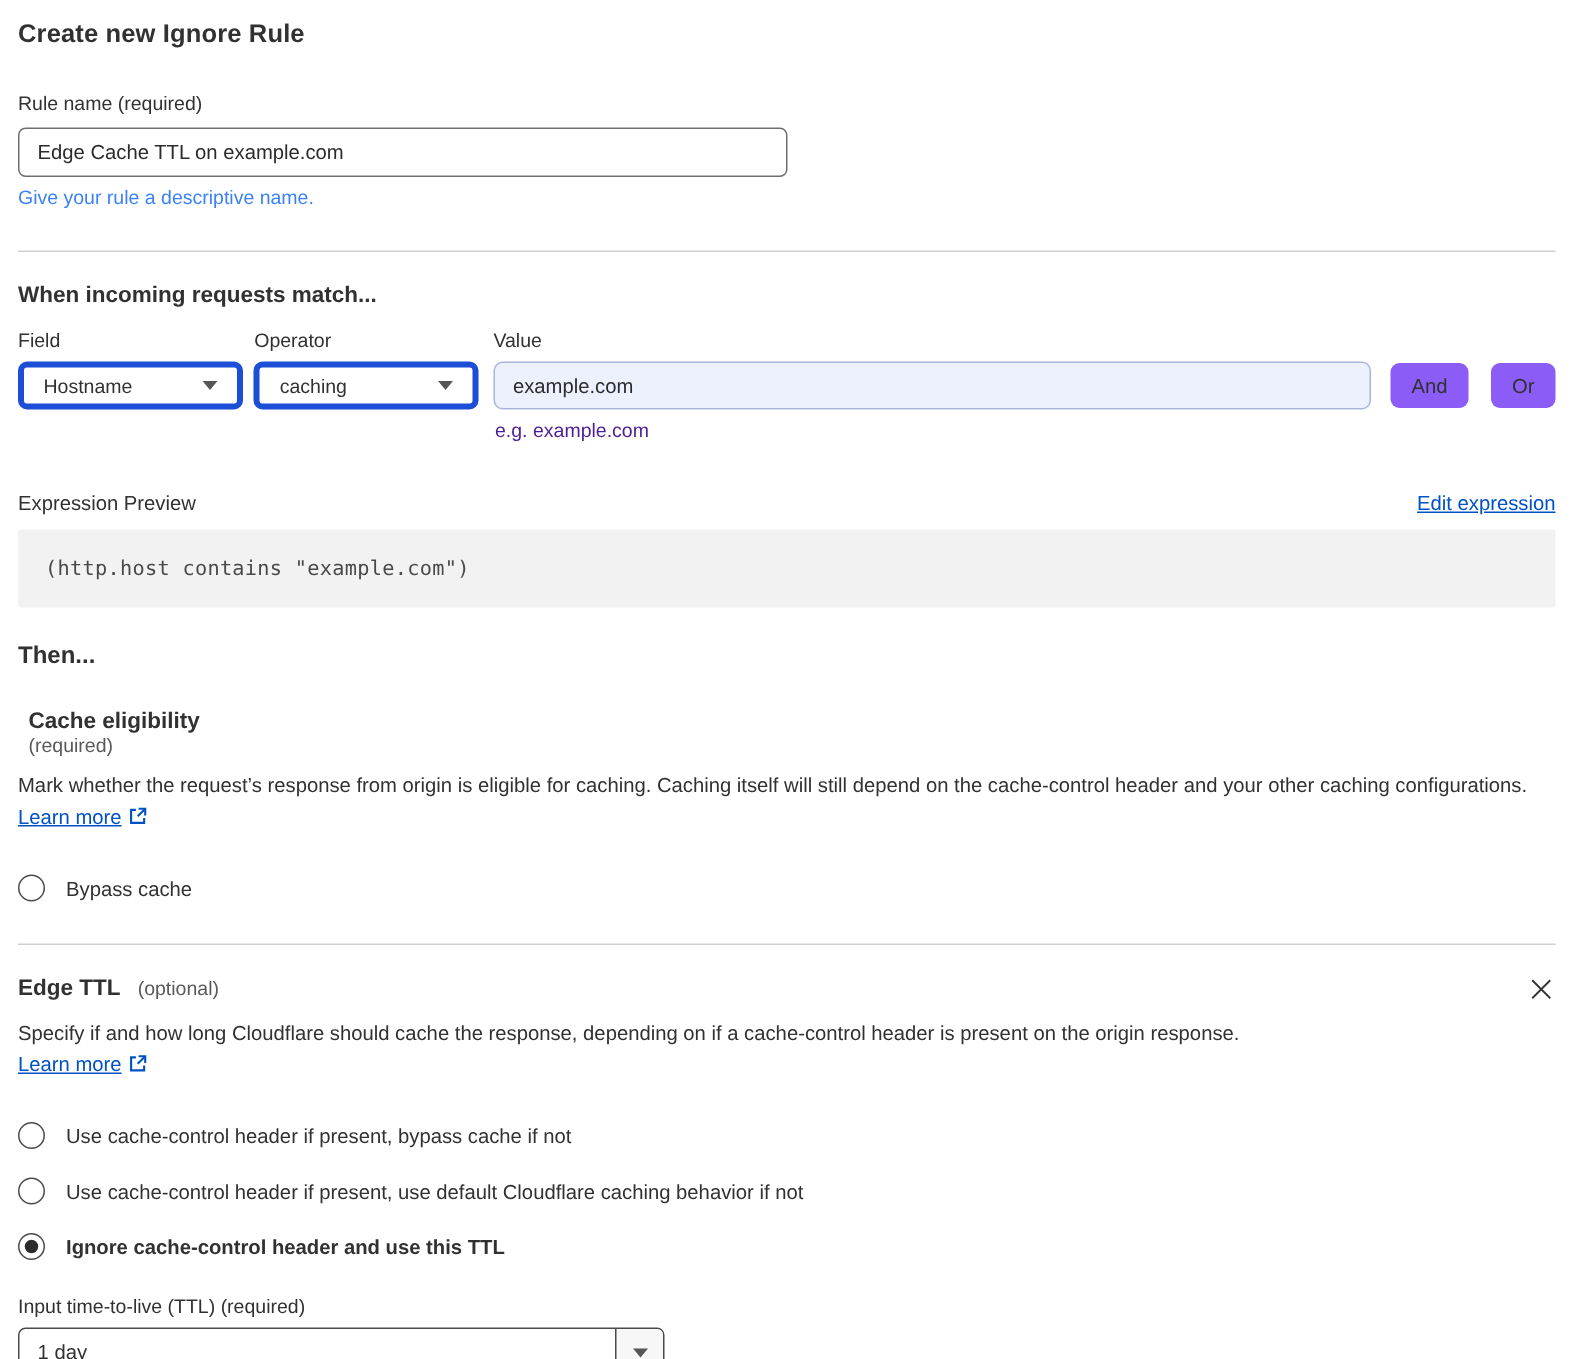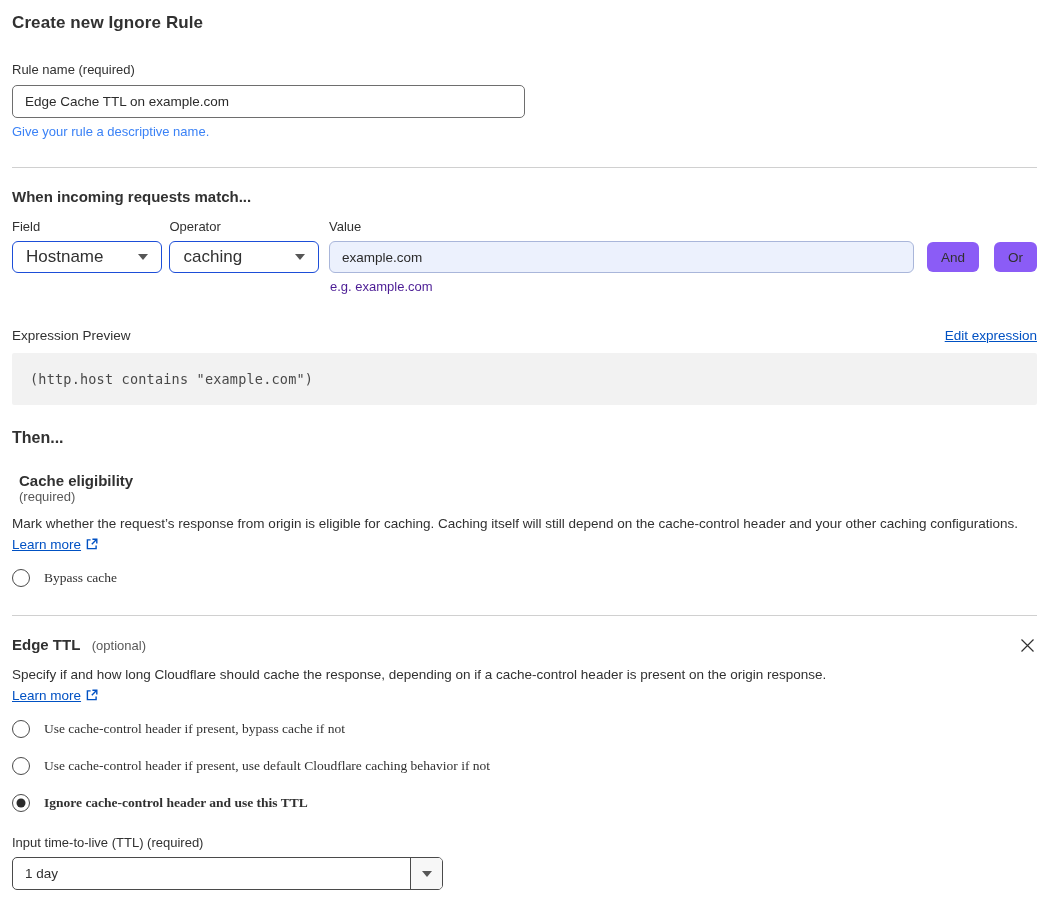--- a/index.html
+++ b/index.html
@@ -25,22 +25,22 @@
   .rule-name-input { width: 513px; margin-top: 7px; }
 
   .divider { border: none; border-top: 1px solid #d0d0d0; height: 0; margin-top: 28px; }
 
   h2.section-heading { font-size: 15px; font-weight: 700; margin-top: 20px; }
 
   .match-row { display: flex; align-items: flex-end; margin-top: 14px; }
   .match-col .field-label { margin-bottom: 7px; display: block; }
   .select-box {
     display: flex; align-items: center; justify-content: space-between;
-    height: 32px; border: 1px solid #1d4ed8; border-radius: 6px;
-    padding: 0 13px; font-size: 17px; background: #fff; cursor: pointer;
+    height: 32px; border: 4px solid #1d4ed8; border-radius: 6px;
+    padding: 0 13px; font-size: 13px; background: #fff; cursor: pointer;
   }
   .col-field { width: 151px; margin-right: 7px; }
   .col-operator { width: 150px; margin-right: 10px; }
   .col-value { flex: 0 0 585px; }
   .value-input {
     height: 32px; background: #ecf1fd; border: 1px solid #a9b6da;
     border-radius: 6px;
   }
   .caret {
     width: 0; height: 0;
@@ -69,21 +69,21 @@
   h2.then-heading { font-size: 16px; font-weight: 700; margin-top: 24px; }
 
   .sub-heading-row { margin-top: 25px; display: flex; align-items: baseline; flex-direction: column; }
   .sub-heading { font-size: 15px; font-weight: 700; }
   .badge-note { font-size: 13px; color: #595959; margin-left: 7px; }
   .section-desc { font-size: 13.5px; line-height: 21px; margin-top: 9px; color: #313131; }
   .desc-narrow { max-width: 833px; }
   .learn-link { font-size: 13.5px; }
   .ext-icon { margin-left: 4px; position: relative; top: 2px; }
 
-  .radio-group { margin-top: 14px; font-family: Liberation Serif, serif; }
+  .radio-group { margin-top: 28px; }
   .radio-row { display: flex; align-items: center; margin-bottom: 19px; cursor: pointer; }
   .radio-row:last-child { margin-bottom: 0; }
   .radio {
     width: 18px; height: 18px; border: 1.2px solid #4a4a4a; border-radius: 50%;
     margin-right: 14px; flex: 0 0 18px; position: relative; background: #fff;
   }
   .radio.checked::after {
     content: ""; position: absolute; left: 50%; top: 50%;
     width: 9px; height: 9px; border-radius: 50%; background: #2b2b2b;
     transform: translate(-50%, -50%);

